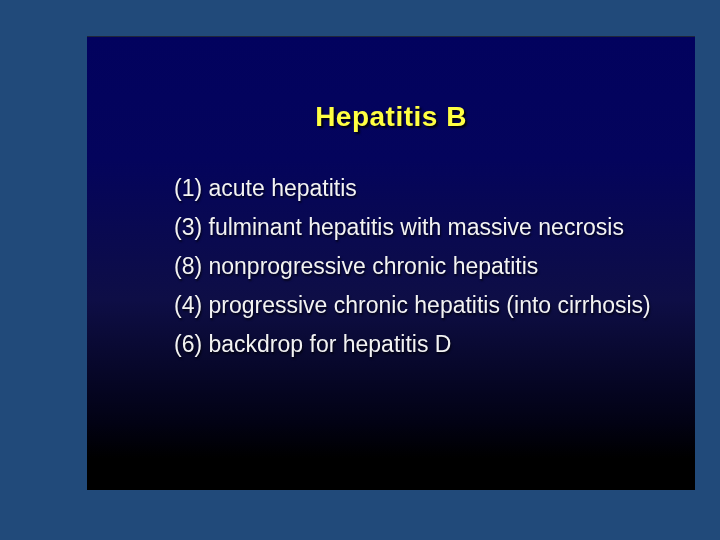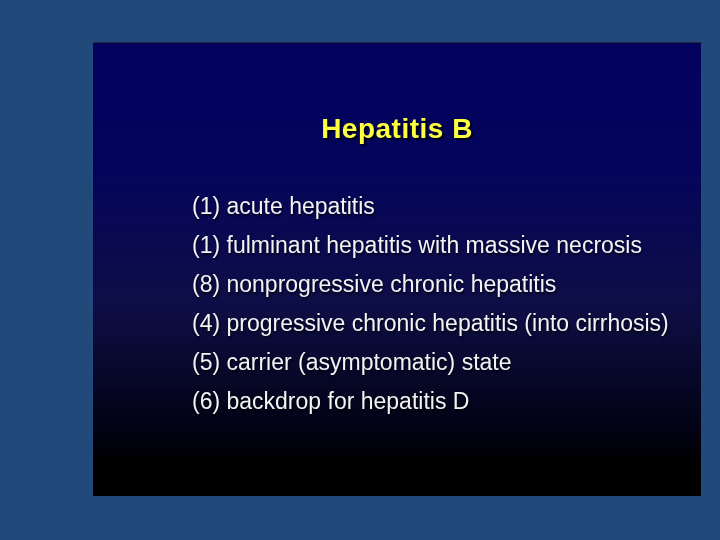--- a/index.html
+++ b/index.html
@@ -1,15 +1,15 @@
 <!DOCTYPE html>
 <html><head>
 <meta charset="utf-8">
 <style>
-  * { margin: 0; padding: 6px; box-sizing: border-box; }
+  * { margin: 0; padding: 0; box-sizing: border-box; }
 
   html, body {
     width: 720px;
     height: 540px;
     overflow: hidden;
     font-family: "Liberation Sans", sans-serif;
   }
 
   body {
     position: relative;
@@ -64,20 +64,19 @@
 </style>
 </head>
 <body>
 
 <div class="slide">
 
   <div class="slide-title">Hepatitis B</div>
 
   <div class="slide-list">
     <div class="list-item">(1) acute hepatitis</div>
-    <div class="list-item">(1) fulminant hepatitis with massive necrosis</div>
+    <div class="list-item">(3) fulminant hepatitis with massive necrosis</div>
     <div class="list-item">(8) nonprogressive chronic hepatitis</div>
     <div class="list-item">(4) progressive chronic hepatitis (into cirrhosis)</div>
-    <div class="list-item">(5) carrier (asymptomatic) state</div>
     <div class="list-item">(6) backdrop for hepatitis D</div>
   </div>
 
 </div>
 
 </body></html>

